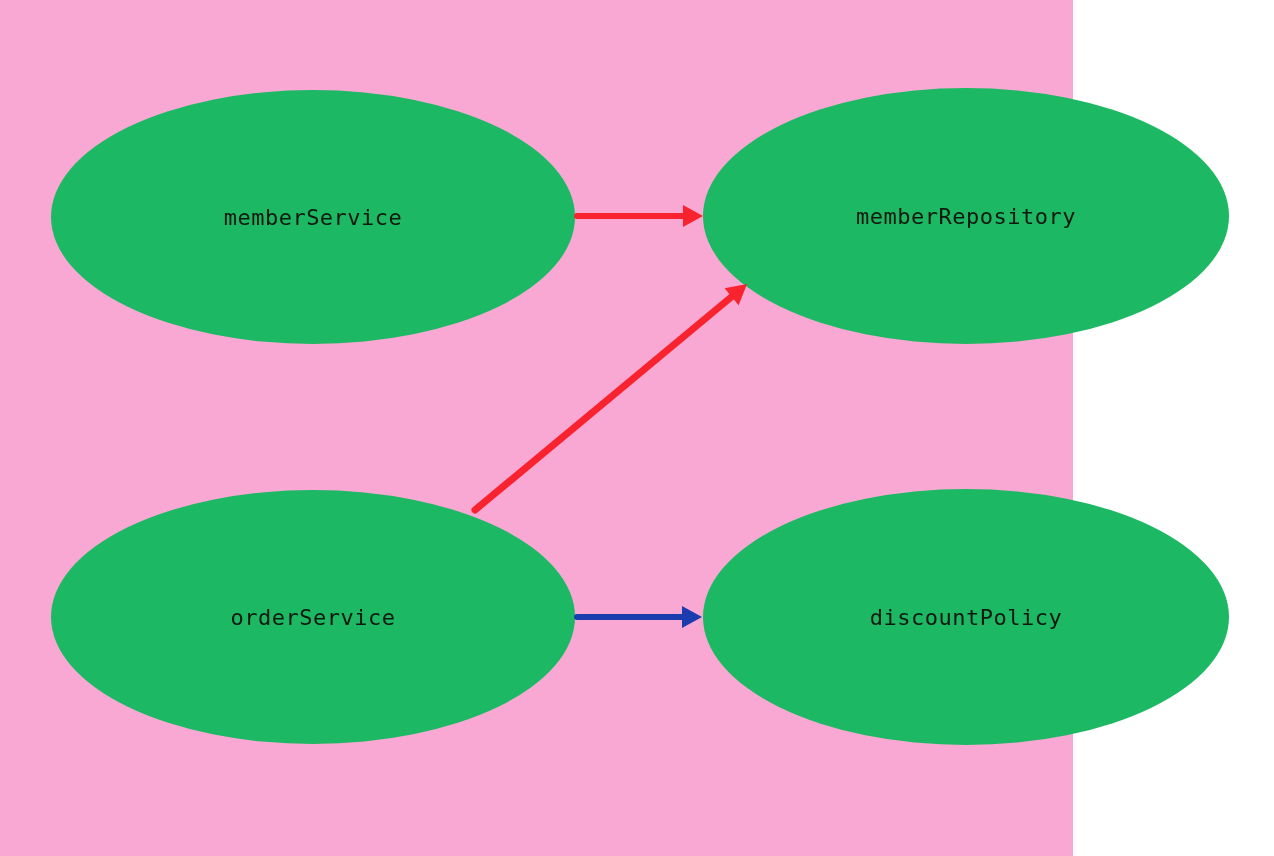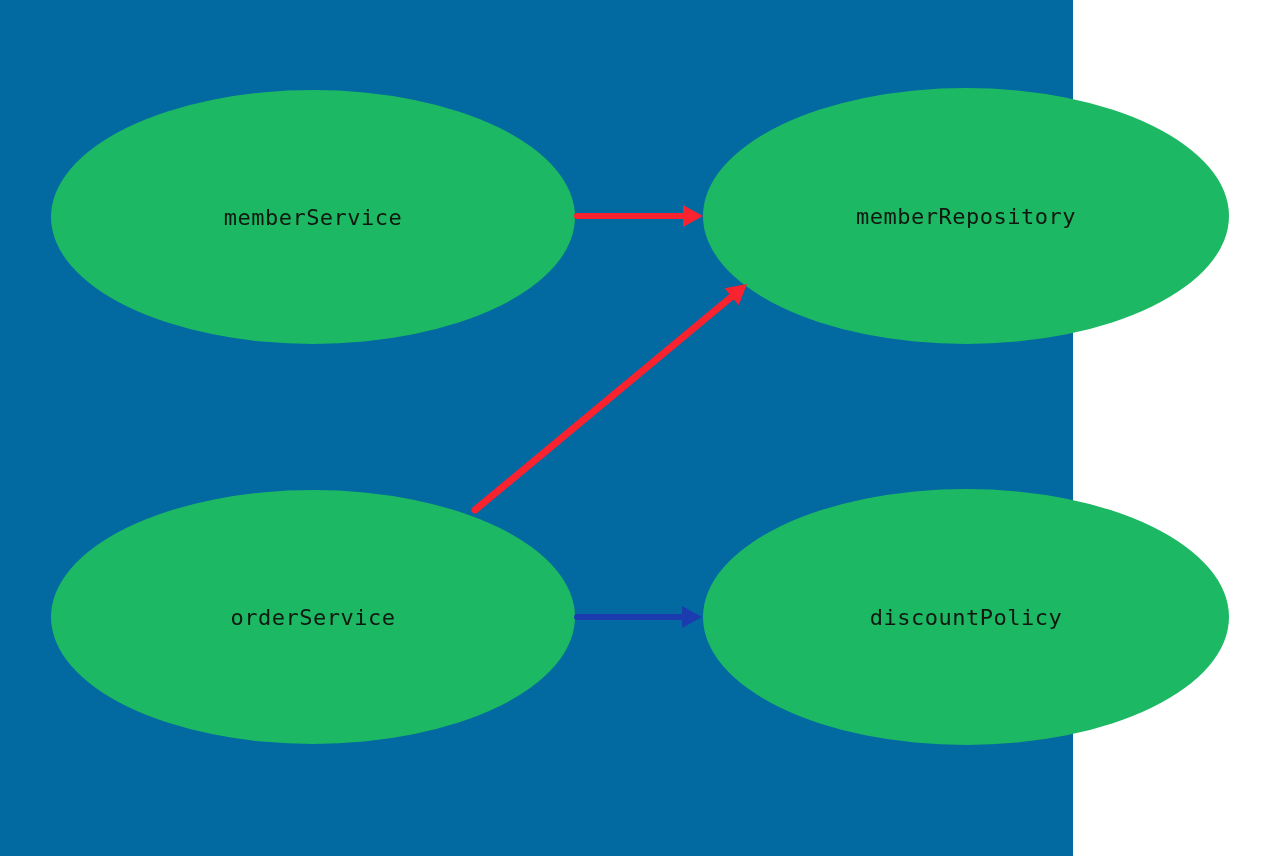--- a/index.html
+++ b/index.html
@@ -8,21 +8,21 @@
     background: #ffffff;
     width: 1274px;
     height: 856px;
     overflow: hidden;
     font-family: "DejaVu Sans Mono", "Liberation Mono", monospace;
   }
   .canvas-wrap {
     position: relative;
     width: 1073px;
     height: 856px;
-    background: #0369a1;
+    background: #f9a8d4;
   }
   svg text {
     font-family: "DejaVu Sans Mono", "Liberation Mono", monospace;
     font-size: 22px;
     font-weight: normal;
     letter-spacing: 0.5px;
   }
 </style>
 </head>
 <body>

